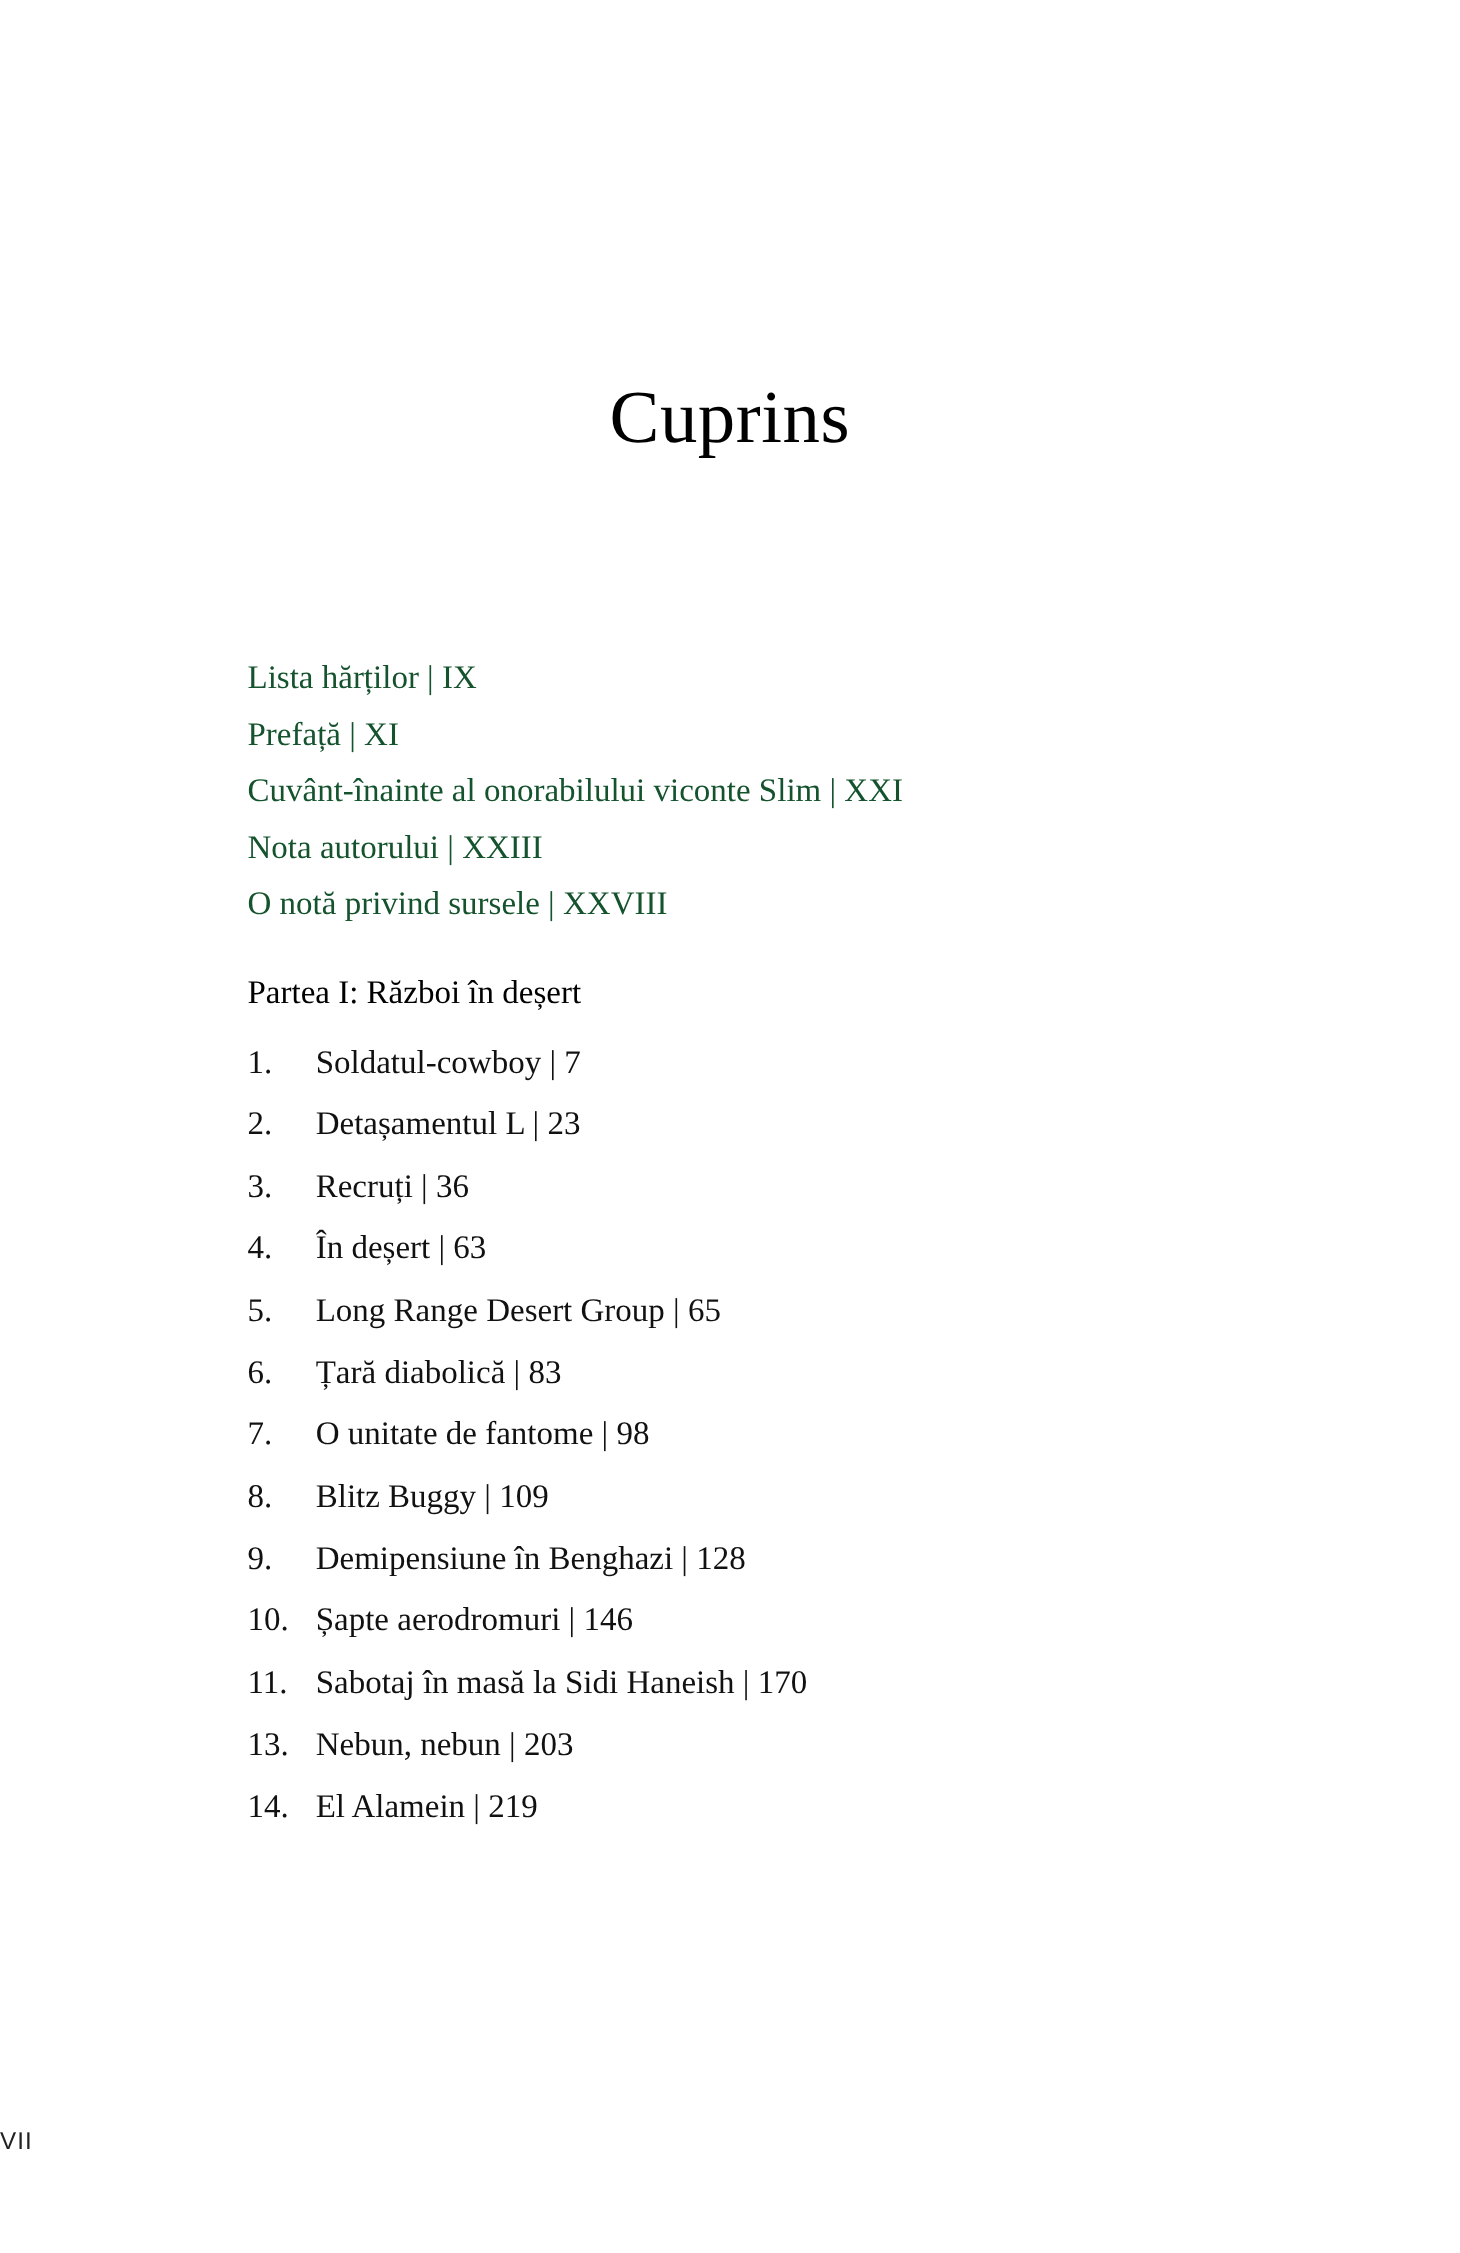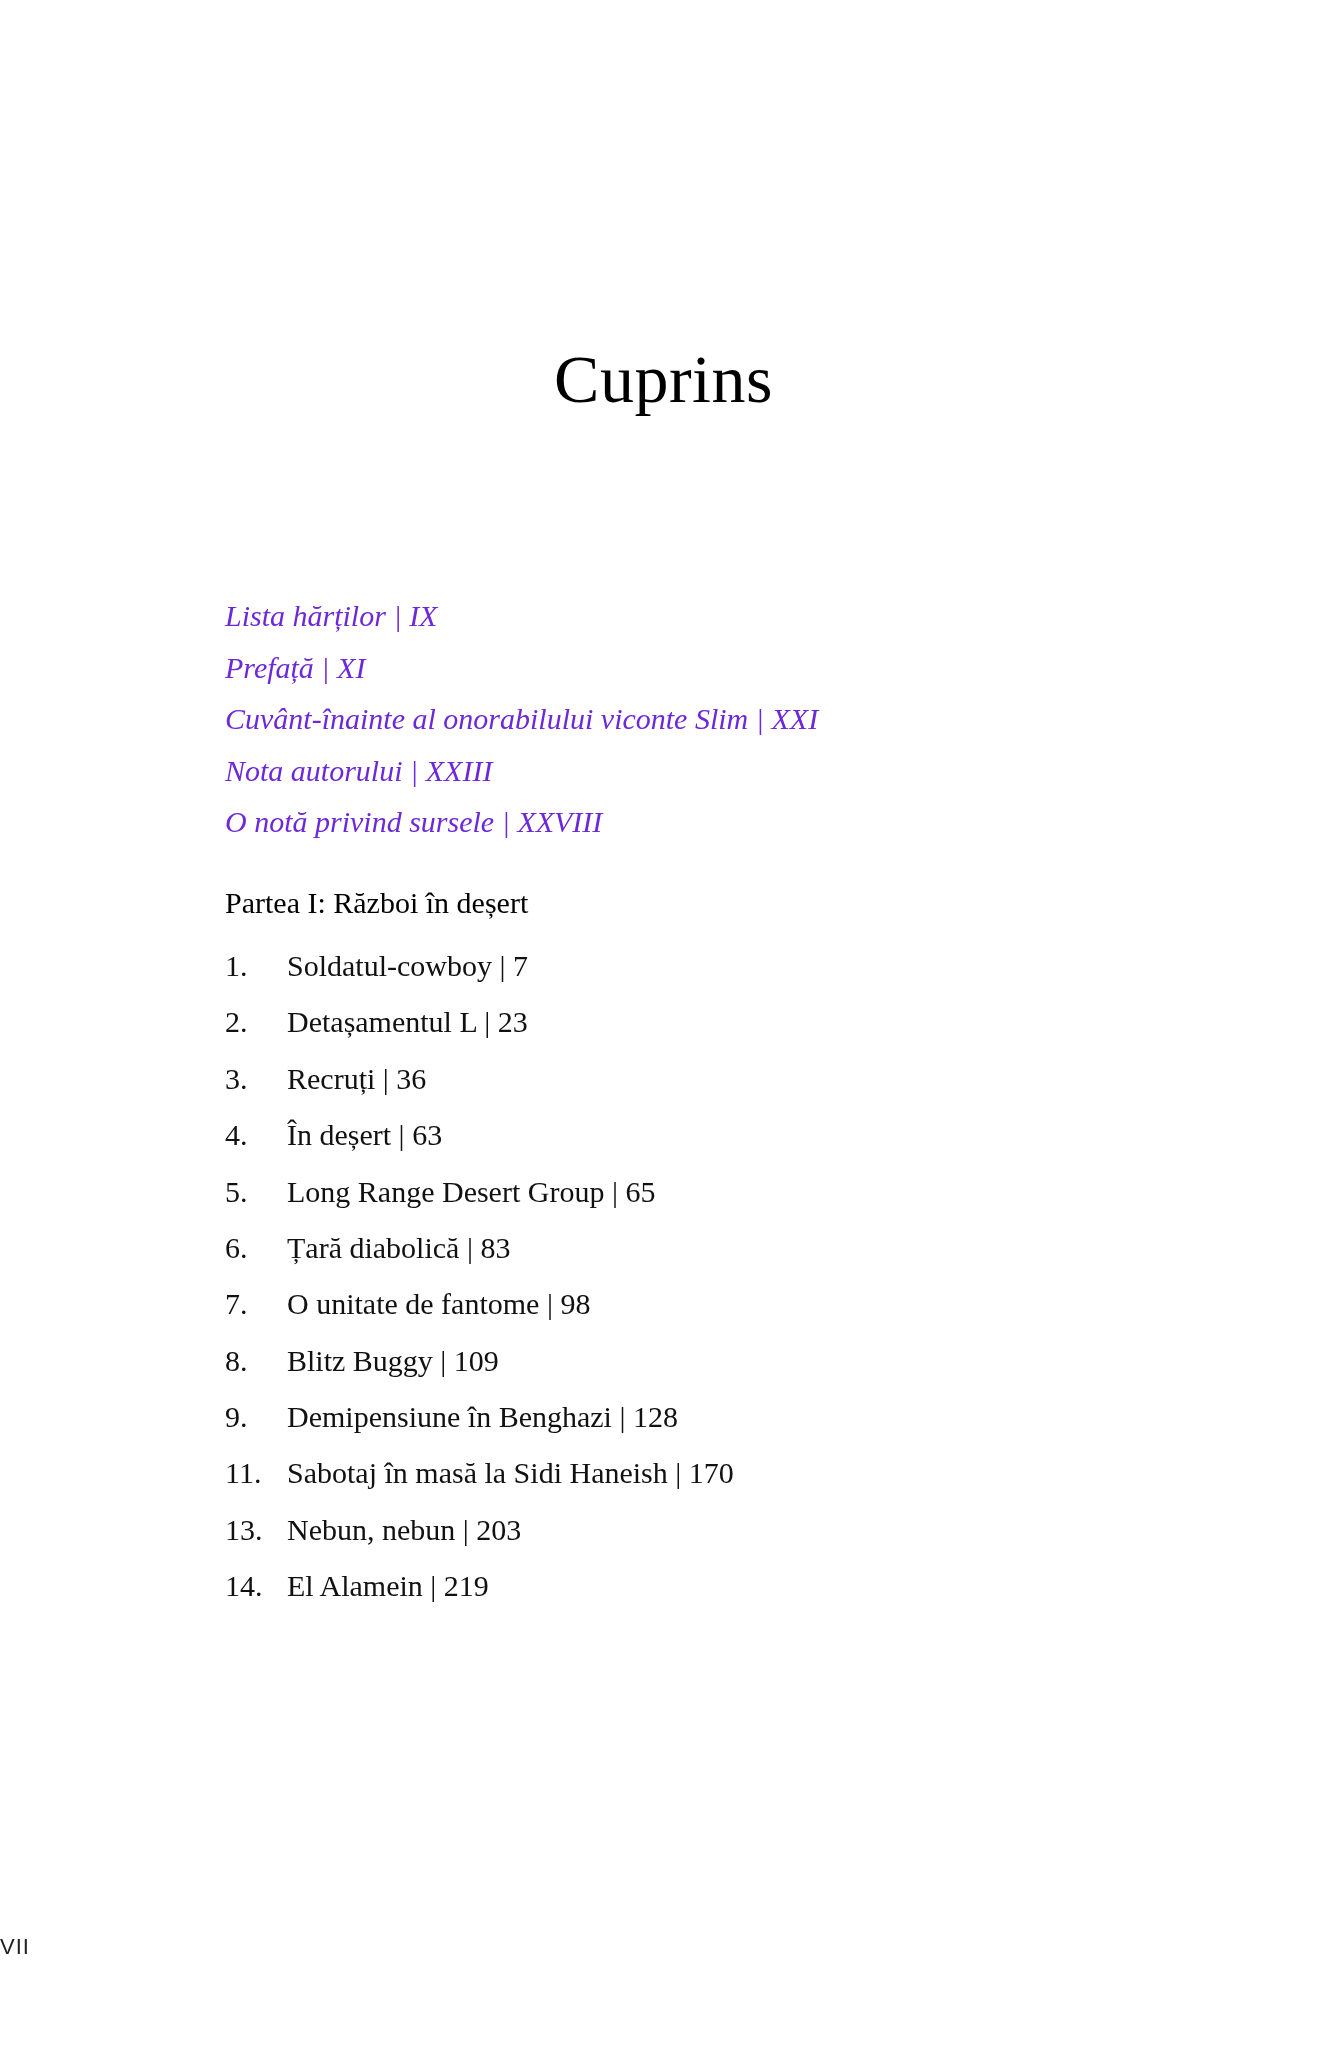--- a/index.html
+++ b/index.html
@@ -28,24 +28,23 @@
     letter-spacing: 0.5px;
     color: #000000;
   }
   .content {
     position: absolute;
     top: 590px;
     left: 225px;
     width: 880px;
   }
   .front-matter {
-    font-style: italic;
     font-size: 30px;
     line-height: 1.72;
-    color: #6d28d9;
+    color: #14532d;
   }
   .front-matter .fm-item {
     white-space: nowrap;
   }
   .prolog {
     margin-top: 38px;
     font-size: 30px;
     line-height: 1.6;
     color: #111111;
   }
@@ -136,20 +135,24 @@
       </div>
       <div class="chapter">
         <span class="num">8.</span>
         <span class="ch-text">Blitz Buggy | 109</span>
       </div>
       <div class="chapter">
         <span class="num">9.</span>
         <span class="ch-text">Demipensiune în Benghazi | 128</span>
       </div>
       <div class="chapter">
+        <span class="num">10.</span>
+        <span class="ch-text">Șapte aerodromuri | 146</span>
+      </div>
+      <div class="chapter">
         <span class="num">11.</span>
         <span class="ch-text">Sabotaj în masă la Sidi Haneish | 170</span>
       </div>
       <div class="chapter">
         <span class="num">13.</span>
         <span class="ch-text">Nebun, nebun | 203</span>
       </div>
       <div class="chapter">
         <span class="num">14.</span>
         <span class="ch-text">El Alamein | 219</span>

